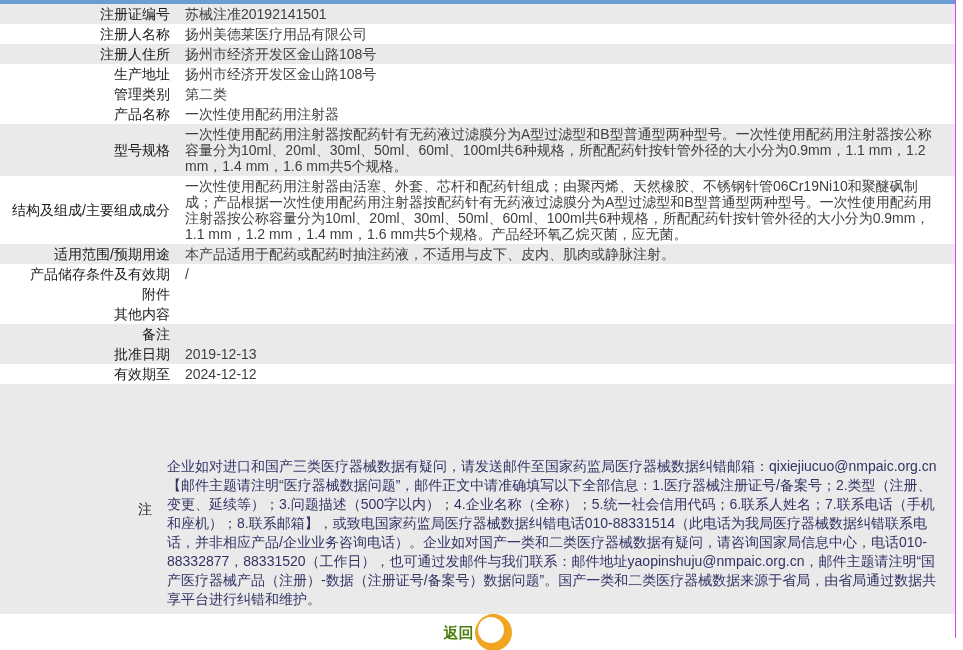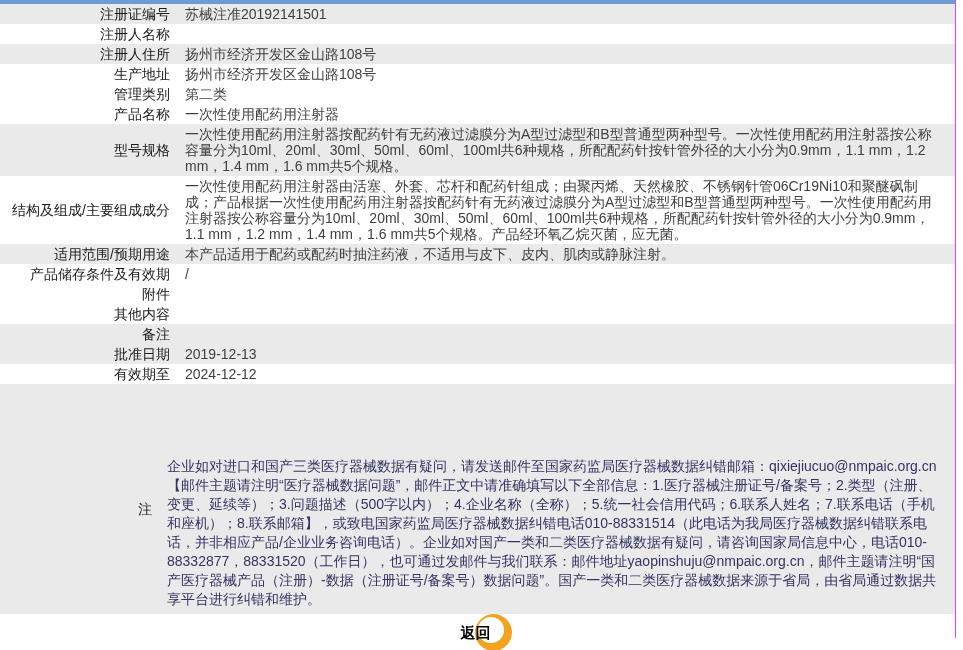--- a/index.html
+++ b/index.html
@@ -74,37 +74,38 @@
     background:var(--orange,#f0a41f);
   }
   .circle-inner{
     position:absolute;right:8px;top:3px;
     width:26px;height:26px;border-radius:50%;
     background:#ffffff;
   }
   .back-label{
     position:absolute;left:0;top:50%;
     transform:translateY(-50%);
-    font-weight:bold;font-size:15px;color:#000000;
-    z-index:2;white-space:nowrap;margin-left:17px;
+    font-weight:bold;font-size:15px;color:#4d7c0f;
+    z-index:2;white-space:nowrap;
   }
 </style>
 </head>
 <body>
 
 <div class="frame">
   <div class="top-bar"></div>
 
   <div id="info-table">
       <div class="row shaded">
         <div class="label">注册证编号</div>
         <div class="value">苏械注准20192141501</div>
       </div>
       <div class="row">
         <div class="label">注册人名称</div>
+        <div class="value">扬州美德莱医疗用品有限公司</div>
       </div>
       <div class="row shaded">
         <div class="label">注册人住所</div>
         <div class="value">扬州市经济开发区金山路108号</div>
       </div>
       <div class="row">
         <div class="label">生产地址</div>
         <div class="value">扬州市经济开发区金山路108号</div>
       </div>
       <div class="row">

